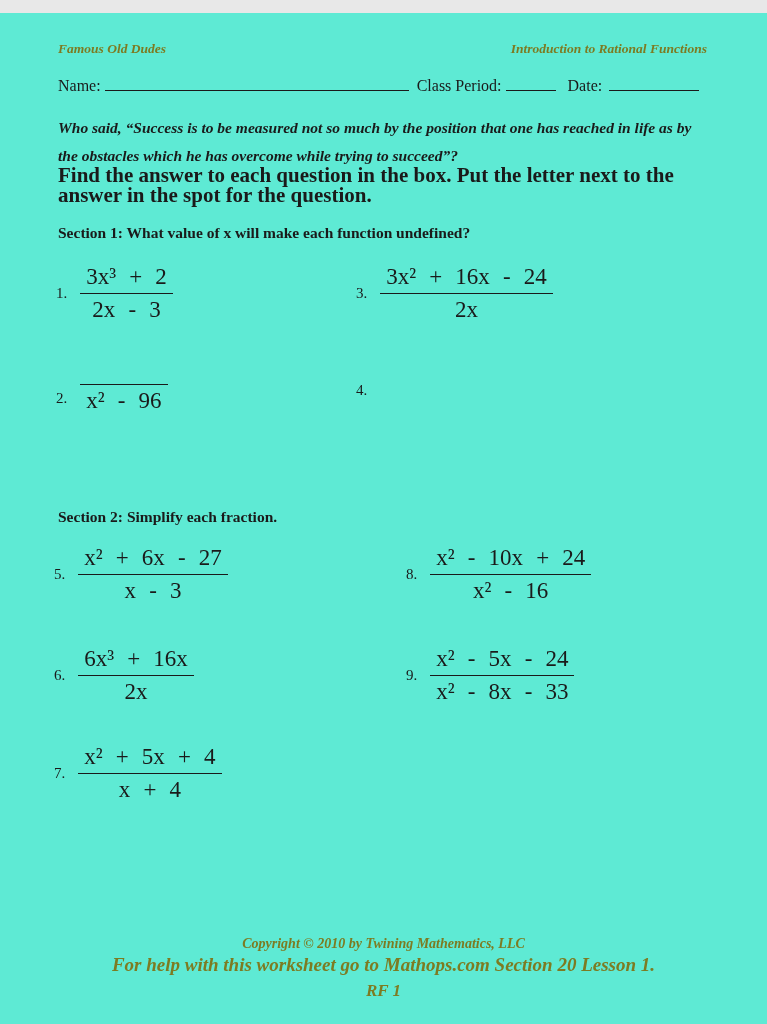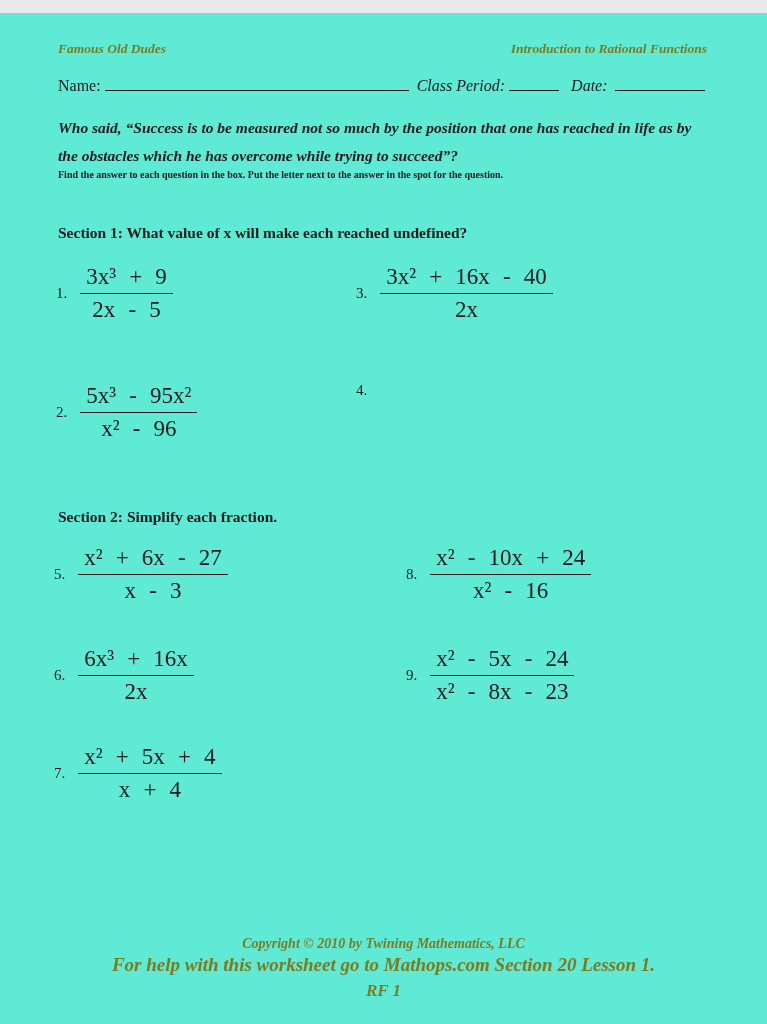--- a/index.html
+++ b/index.html
@@ -24,31 +24,31 @@
     position:absolute;top:62px;left:58px;right:60px;
     font-size:16px;white-space:nowrap;
   }
   .blank{
     display:inline-block;height:15px;
     border-bottom:1.6px solid #1a1a1a;
   }
   .blank-name{width:304px;margin-left:4px;}
   .blank-class{width:50px;margin-left:4px;}
   .blank-date{width:90px;margin-left:7px;}
-  .lbl-class{margin-left:8px;font-style:italic;}
-  .lbl-date{margin-left:12px;font-style:italic;}
+  .lbl-class{margin-left:8px;}
+  .lbl-date{margin-left:12px;}
   
   .quote{
     position:absolute;top:101px;left:58px;width:654px;
     font-size:15.5px;font-weight:bold;font-style:italic;
     line-height:28px;margin:0;
   }
   .instructions{
     position:absolute;top:152px;left:58px;width:648px;
-    font-size:10px;font-weight:bold;line-height:20px;margin:0;
+    font-size:21px;font-weight:bold;line-height:20px;margin:0;
   }
   
   .section-title{
     position:absolute;left:58px;margin:0;
     font-size:15.5px;font-weight:bold;
   }
   .section-1{top:211px;}
   .section-2{top:495px;}
   
   .problem{
@@ -90,44 +90,43 @@
   </div>
 
   <div class="name-row">
     <span>Name:</span><span class="blank blank-name"></span><span class="lbl-class">Class Period:</span><span class="blank blank-class"></span><span class="lbl-date">Date:</span><span class="blank blank-date"></span>
   </div>
 
   <p class="quote">Who said, “Success is to be measured not so much by the position that one has reached in life as by the obstacles which he has overcome while trying to succeed”?</p>
 
   <p class="instructions">Find the answer to each question in the box.  Put the letter next to the answer in the spot for the question.</p>
 
-  <h3 class="section-title section-1">Section 1:  What value of x will make each reached undefined?</h3>
+  <h3 class="section-title section-1">Section 1:  What value of x will make each function undefined?</h3>
 
   <div class="problem" style="left:56px;top:250px">
     <span class="pnum">1.</span>
     <span class="frac">
-      <span class="num">3x³ + 9</span>
+      <span class="num">3x³ + 2</span>
       <span class="bar"></span>
-      <span class="den">2x - 5</span>
+      <span class="den">2x - 3</span>
     </span>
   </div>
 
   <div class="problem" style="left:356px;top:250px">
     <span class="pnum">3.</span>
     <span class="frac">
-      <span class="num">3x² + 16x - 40</span>
+      <span class="num">3x² + 16x - 24</span>
       <span class="bar"></span>
       <span class="den">2x</span>
     </span>
   </div>
 
   <div class="problem" style="left:56px;top:369px">
     <span class="pnum">2.</span>
     <span class="frac">
-      <span class="num">5x³ - 95x²</span>
       <span class="bar"></span>
       <span class="den">x² - 96</span>
     </span>
   </div>
 
   <div class="problem" style="left:356px;top:369px">
     <span class="pnum">4.</span>
   </div>
 
   <h3 class="section-title section-2">Section 2:  Simplify each fraction.</h3>
@@ -157,21 +156,21 @@
       <span class="bar"></span>
       <span class="den">2x</span>
     </span>
   </div>
 
   <div class="problem" style="left:406px;top:632px">
     <span class="pnum">9.</span>
     <span class="frac">
       <span class="num">x² - 5x - 24</span>
       <span class="bar"></span>
-      <span class="den">x² - 8x - 23</span>
+      <span class="den">x² - 8x - 33</span>
     </span>
   </div>
 
   <div class="problem" style="left:54px;top:730px">
     <span class="pnum">7.</span>
     <span class="frac">
       <span class="num">x² + 5x + 4</span>
       <span class="bar"></span>
       <span class="den">x + 4</span>
     </span>

